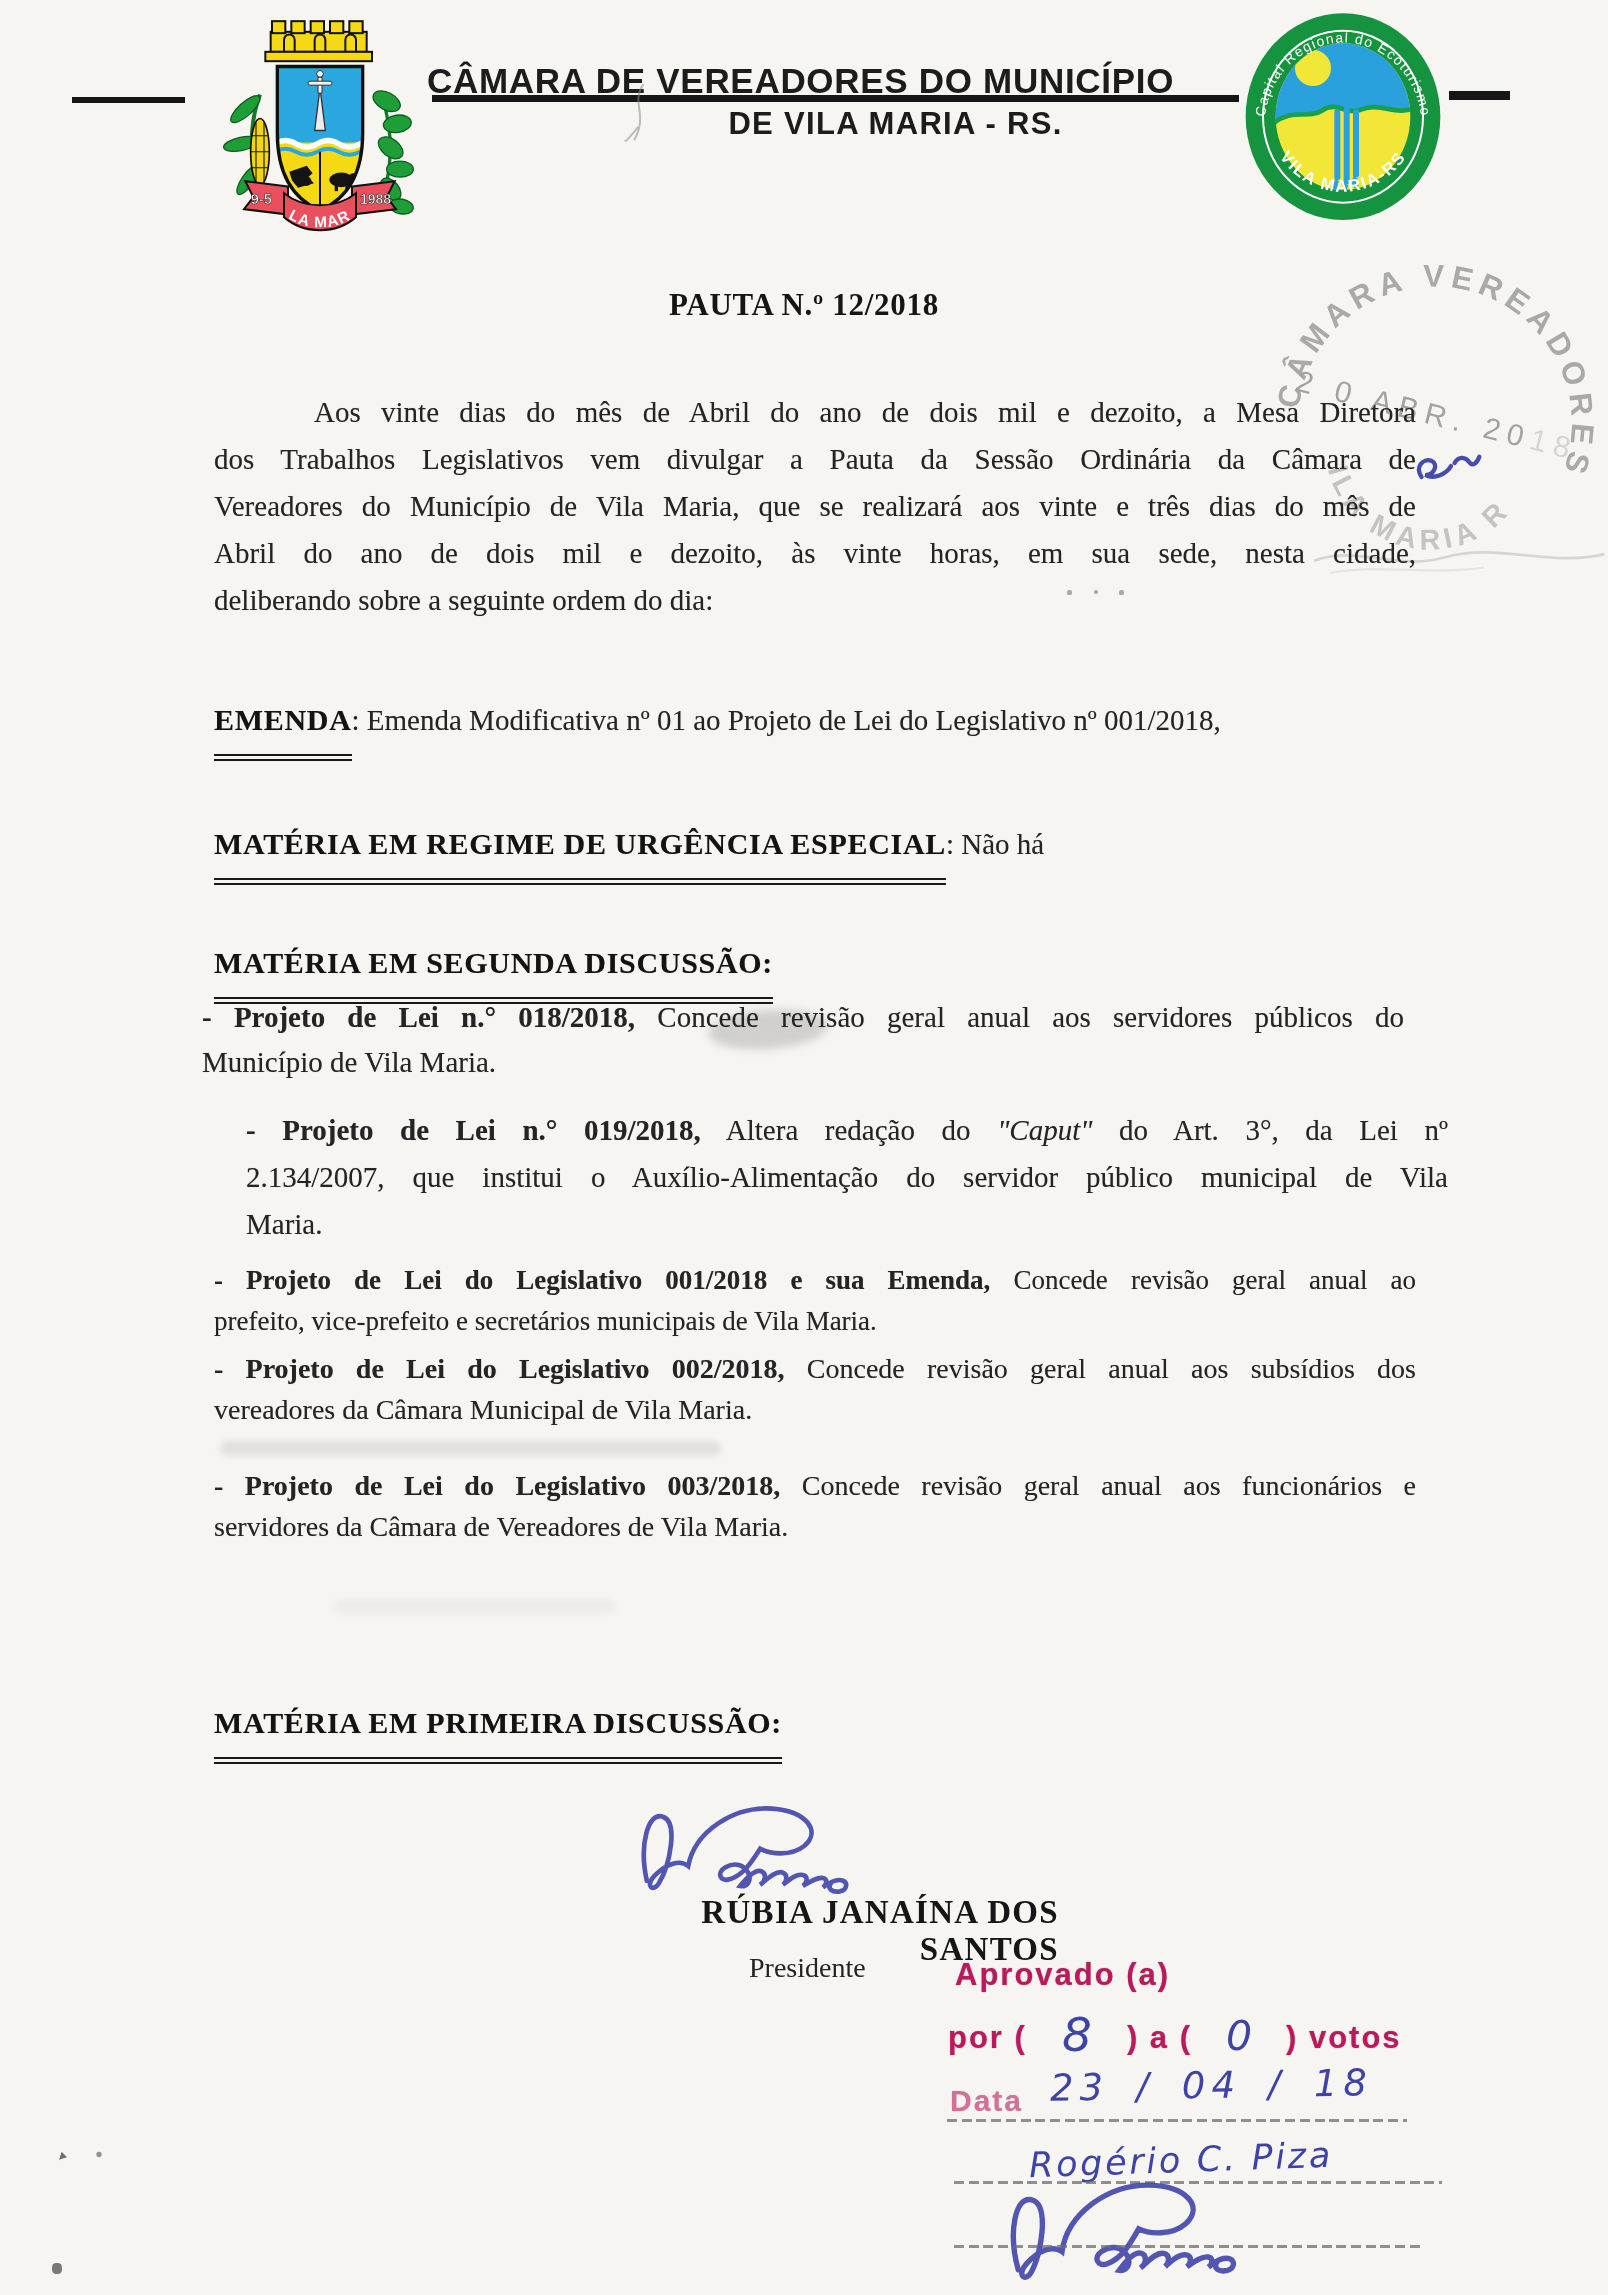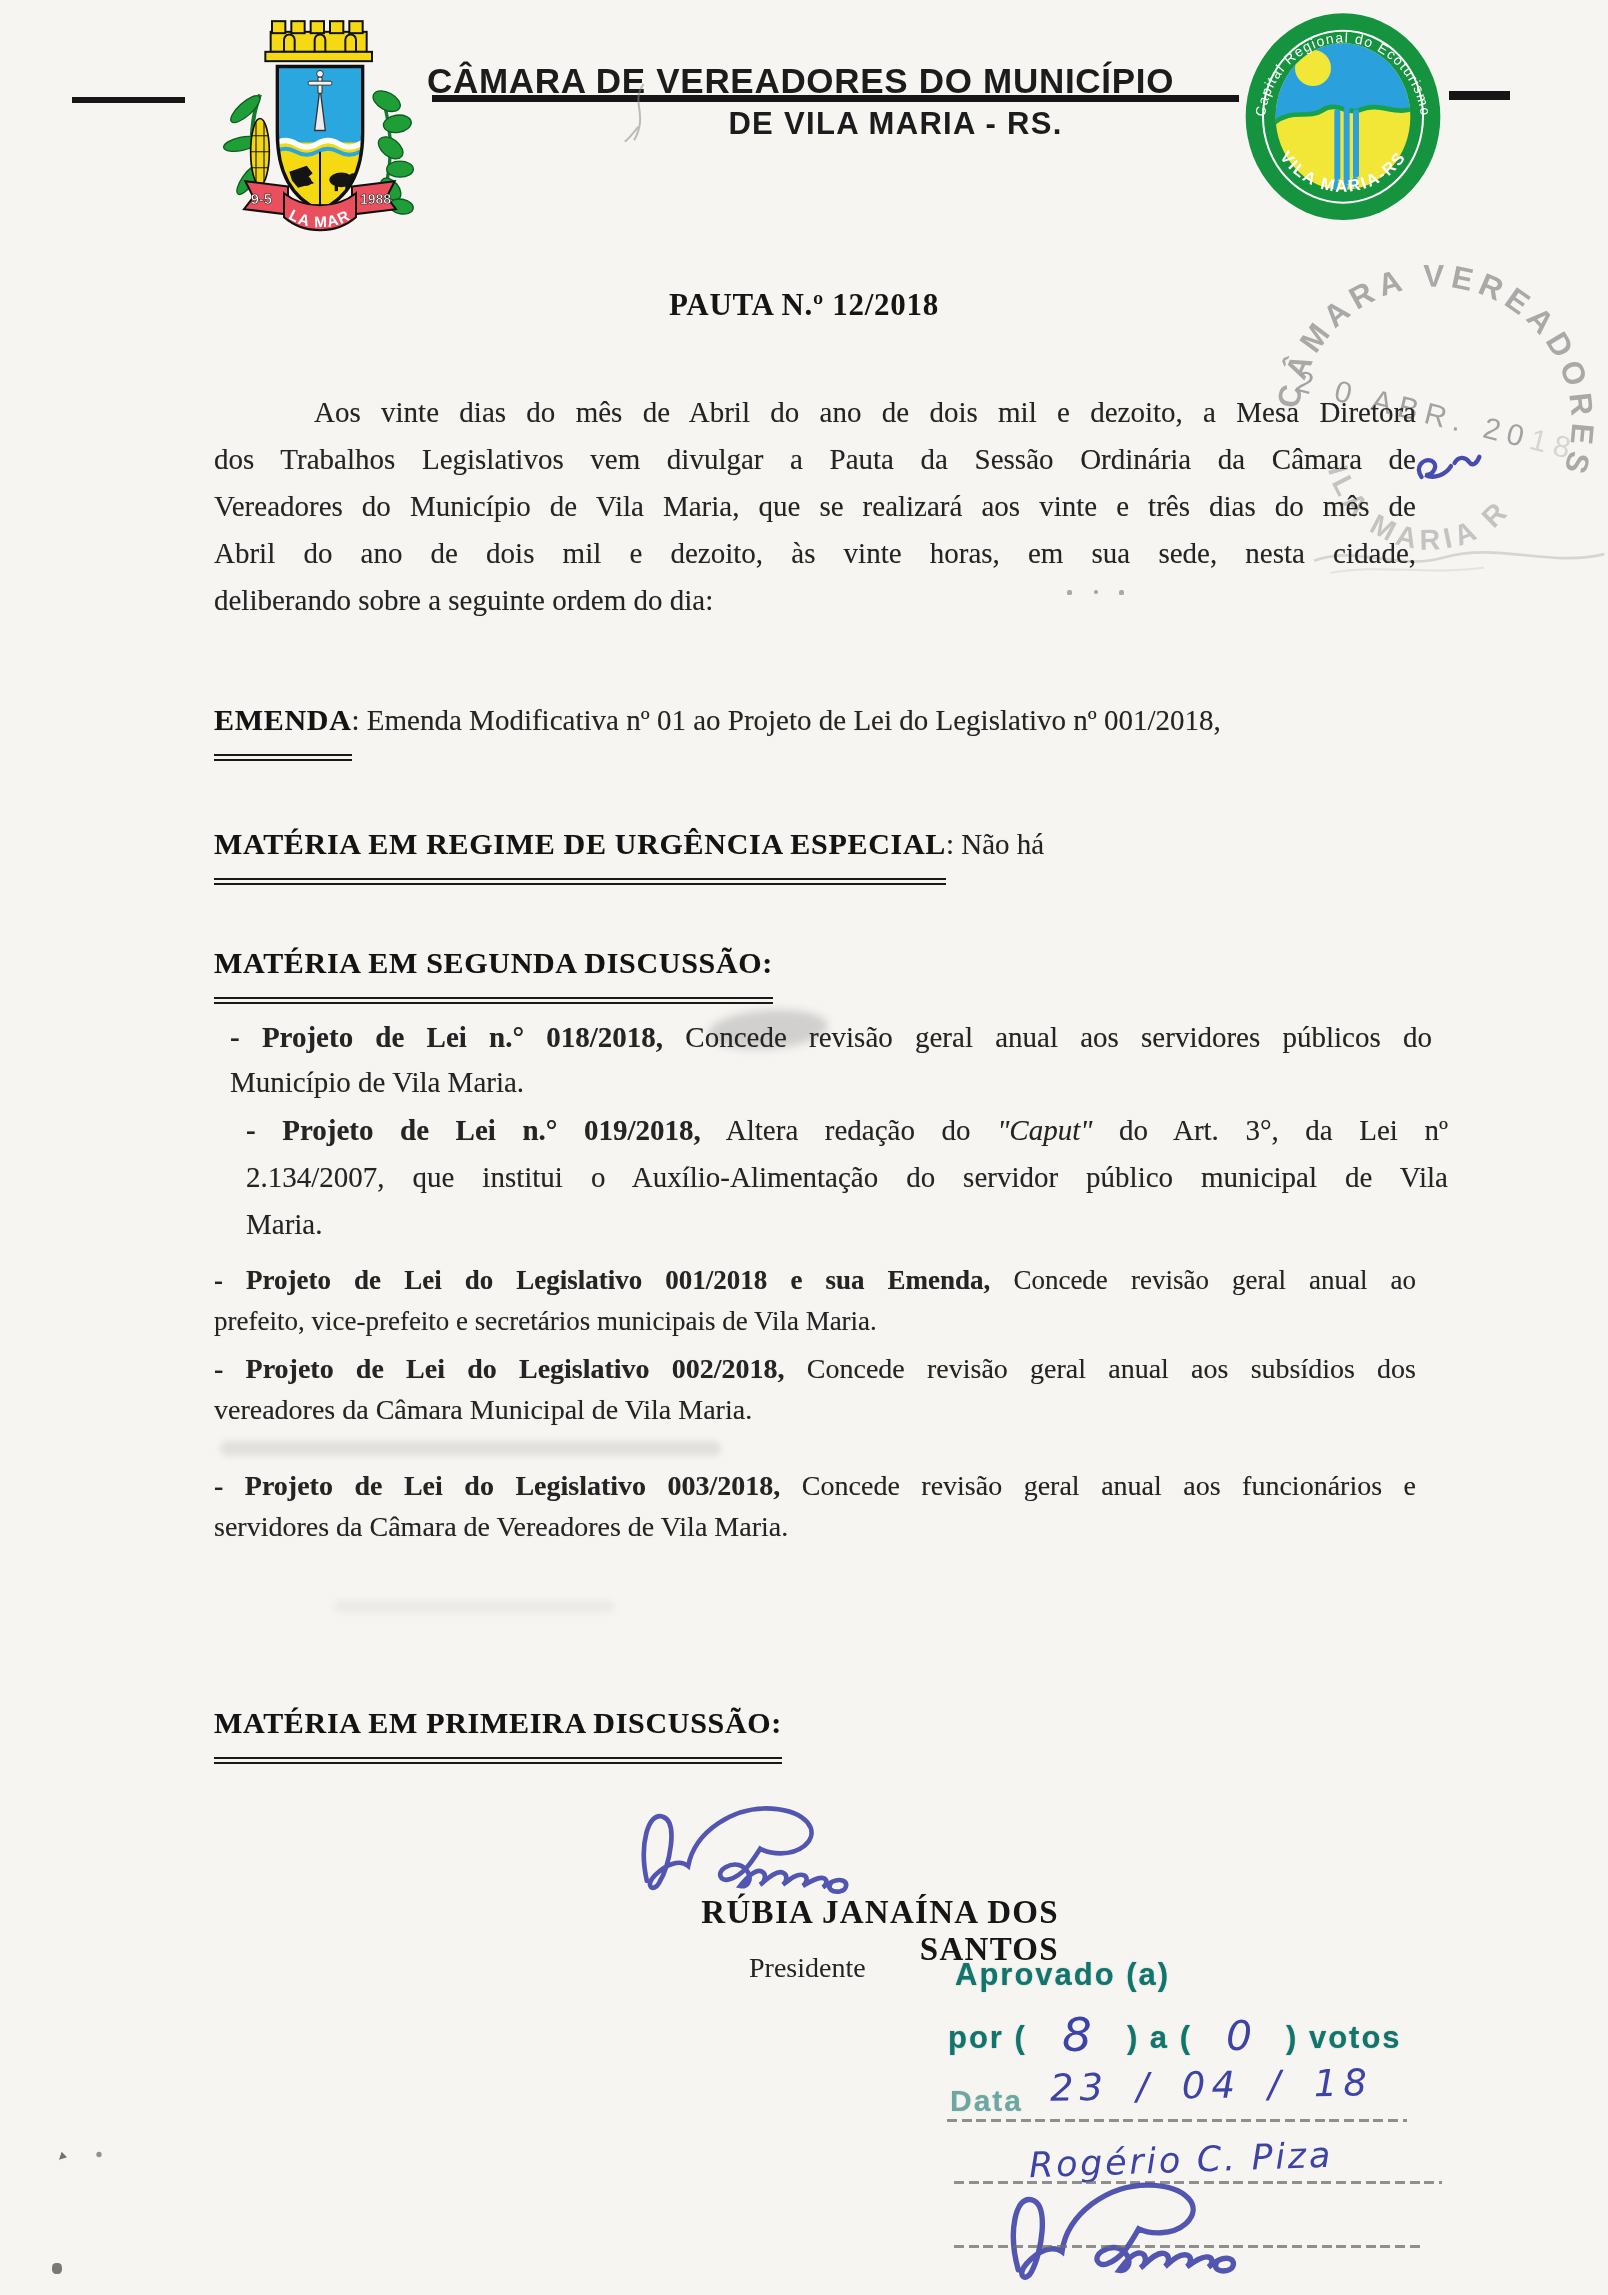--- a/index.html
+++ b/index.html
@@ -10,21 +10,21 @@
   .it{font-style:italic;}
   .doc{font-size:29px;line-height:47px;color:#242424;text-shadow:0 0 0.7px rgba(40,40,40,.35);}
   .jl{text-align:justify;text-align-last:justify;}
   .hd{font-weight:bold;font-size:30px;color:#131313;letter-spacing:0.7px;}
   .hd-u{border-bottom:7.3px double #181818;padding-bottom:18px;}
   .sans{font-family:"Liberation Sans",sans-serif;}
   .header-title1{font-size:35px;font-weight:bold;letter-spacing:0.7px;color:#1c1c1c;text-align:left;}
   .header-title2{font-size:31px;font-weight:bold;letter-spacing:1.3px;color:#1c1c1c;text-align:center;}
   .rule{background:#161616;}
   .pauta{font-size:31px;font-weight:bold;letter-spacing:0.7px;color:#151515;}
-  .stamptx{font-family:"Liberation Sans",sans-serif;font-weight:bold;color:#0f766e;
+  .stamptx{font-family:"Liberation Sans",sans-serif;font-weight:bold;color:#be185d;
            letter-spacing:2px;text-shadow:0 0 1.3px rgba(86,86,86,.55);}
   .faded{opacity:.6;text-align:right;}
   .ink{font-family:"DejaVu Sans",sans-serif;font-style:italic;color:#3e43a6;}
   .dash-line{height:3.3px;opacity:.75;filter:blur(0.3px);
     background:repeating-linear-gradient(90deg,#6d6d6d 0 10px,rgba(0,0,0,0) 10px 14.7px);}
   .speck{background:#4f4f4f;border-radius:40%;}
   .smudge{background:rgba(100,100,100,.14);filter:blur(3.3px);border-radius:8px;}
   .name{font-size:33px;font-weight:bold;letter-spacing:1.3px;color:#161616;text-align:right;}
   .role{font-size:28px;color:#242424;}
   svg{display:block;}
@@ -201,21 +201,21 @@
   <div class="abs doc" style="left:214px;top:820px;width:1202px;">
     <span class="hd hd-u">MATÉRIA EM REGIME DE URGÊNCIA ESPECIAL</span><span>: Não há</span>
   </div>
 
   <div class="abs doc" style="left:214px;top:939px;width:1202px;">
     <span class="hd hd-u">MATÉRIA EM SEGUNDA DISCUSSÃO:</span>
   </div>
 
   <div class="abs" style="left:708px;top:1010px;width:120px;height:39px;background:rgba(110,110,110,.28);border-radius:50%;filter:blur(4px);transform:rotate(-4deg);"></div>
 
-  <div class="abs doc" style="left:230px;top:995px;width:1202px;line-height:45px;margin-top:20px;">
+  <div class="abs doc" style="left:202px;top:995px;width:1202px;line-height:45px;">
     <div class="jl"><span class="b">- Projeto de Lei n.° 018/2018,</span><span> Concede revisão geral anual aos servidores públicos do</span></div>
     <div>Município de Vila Maria.</div>
   </div>
 
   <div class="abs doc" style="left:214px;top:1107px;width:1202px;line-height:47px;margin-left:32px;">
     <div class="jl"><span class="b">- Projeto de Lei n.° 019/2018,</span><span> Altera redação do </span><span class="it">"Caput"</span><span> do Art. 3°, da Lei nº</span></div>
     <div class="jl">2.134/2007, que institui o Auxílio-Alimentação do servidor público municipal de Vila</div>
     <div>Maria.</div>
   </div>
 

